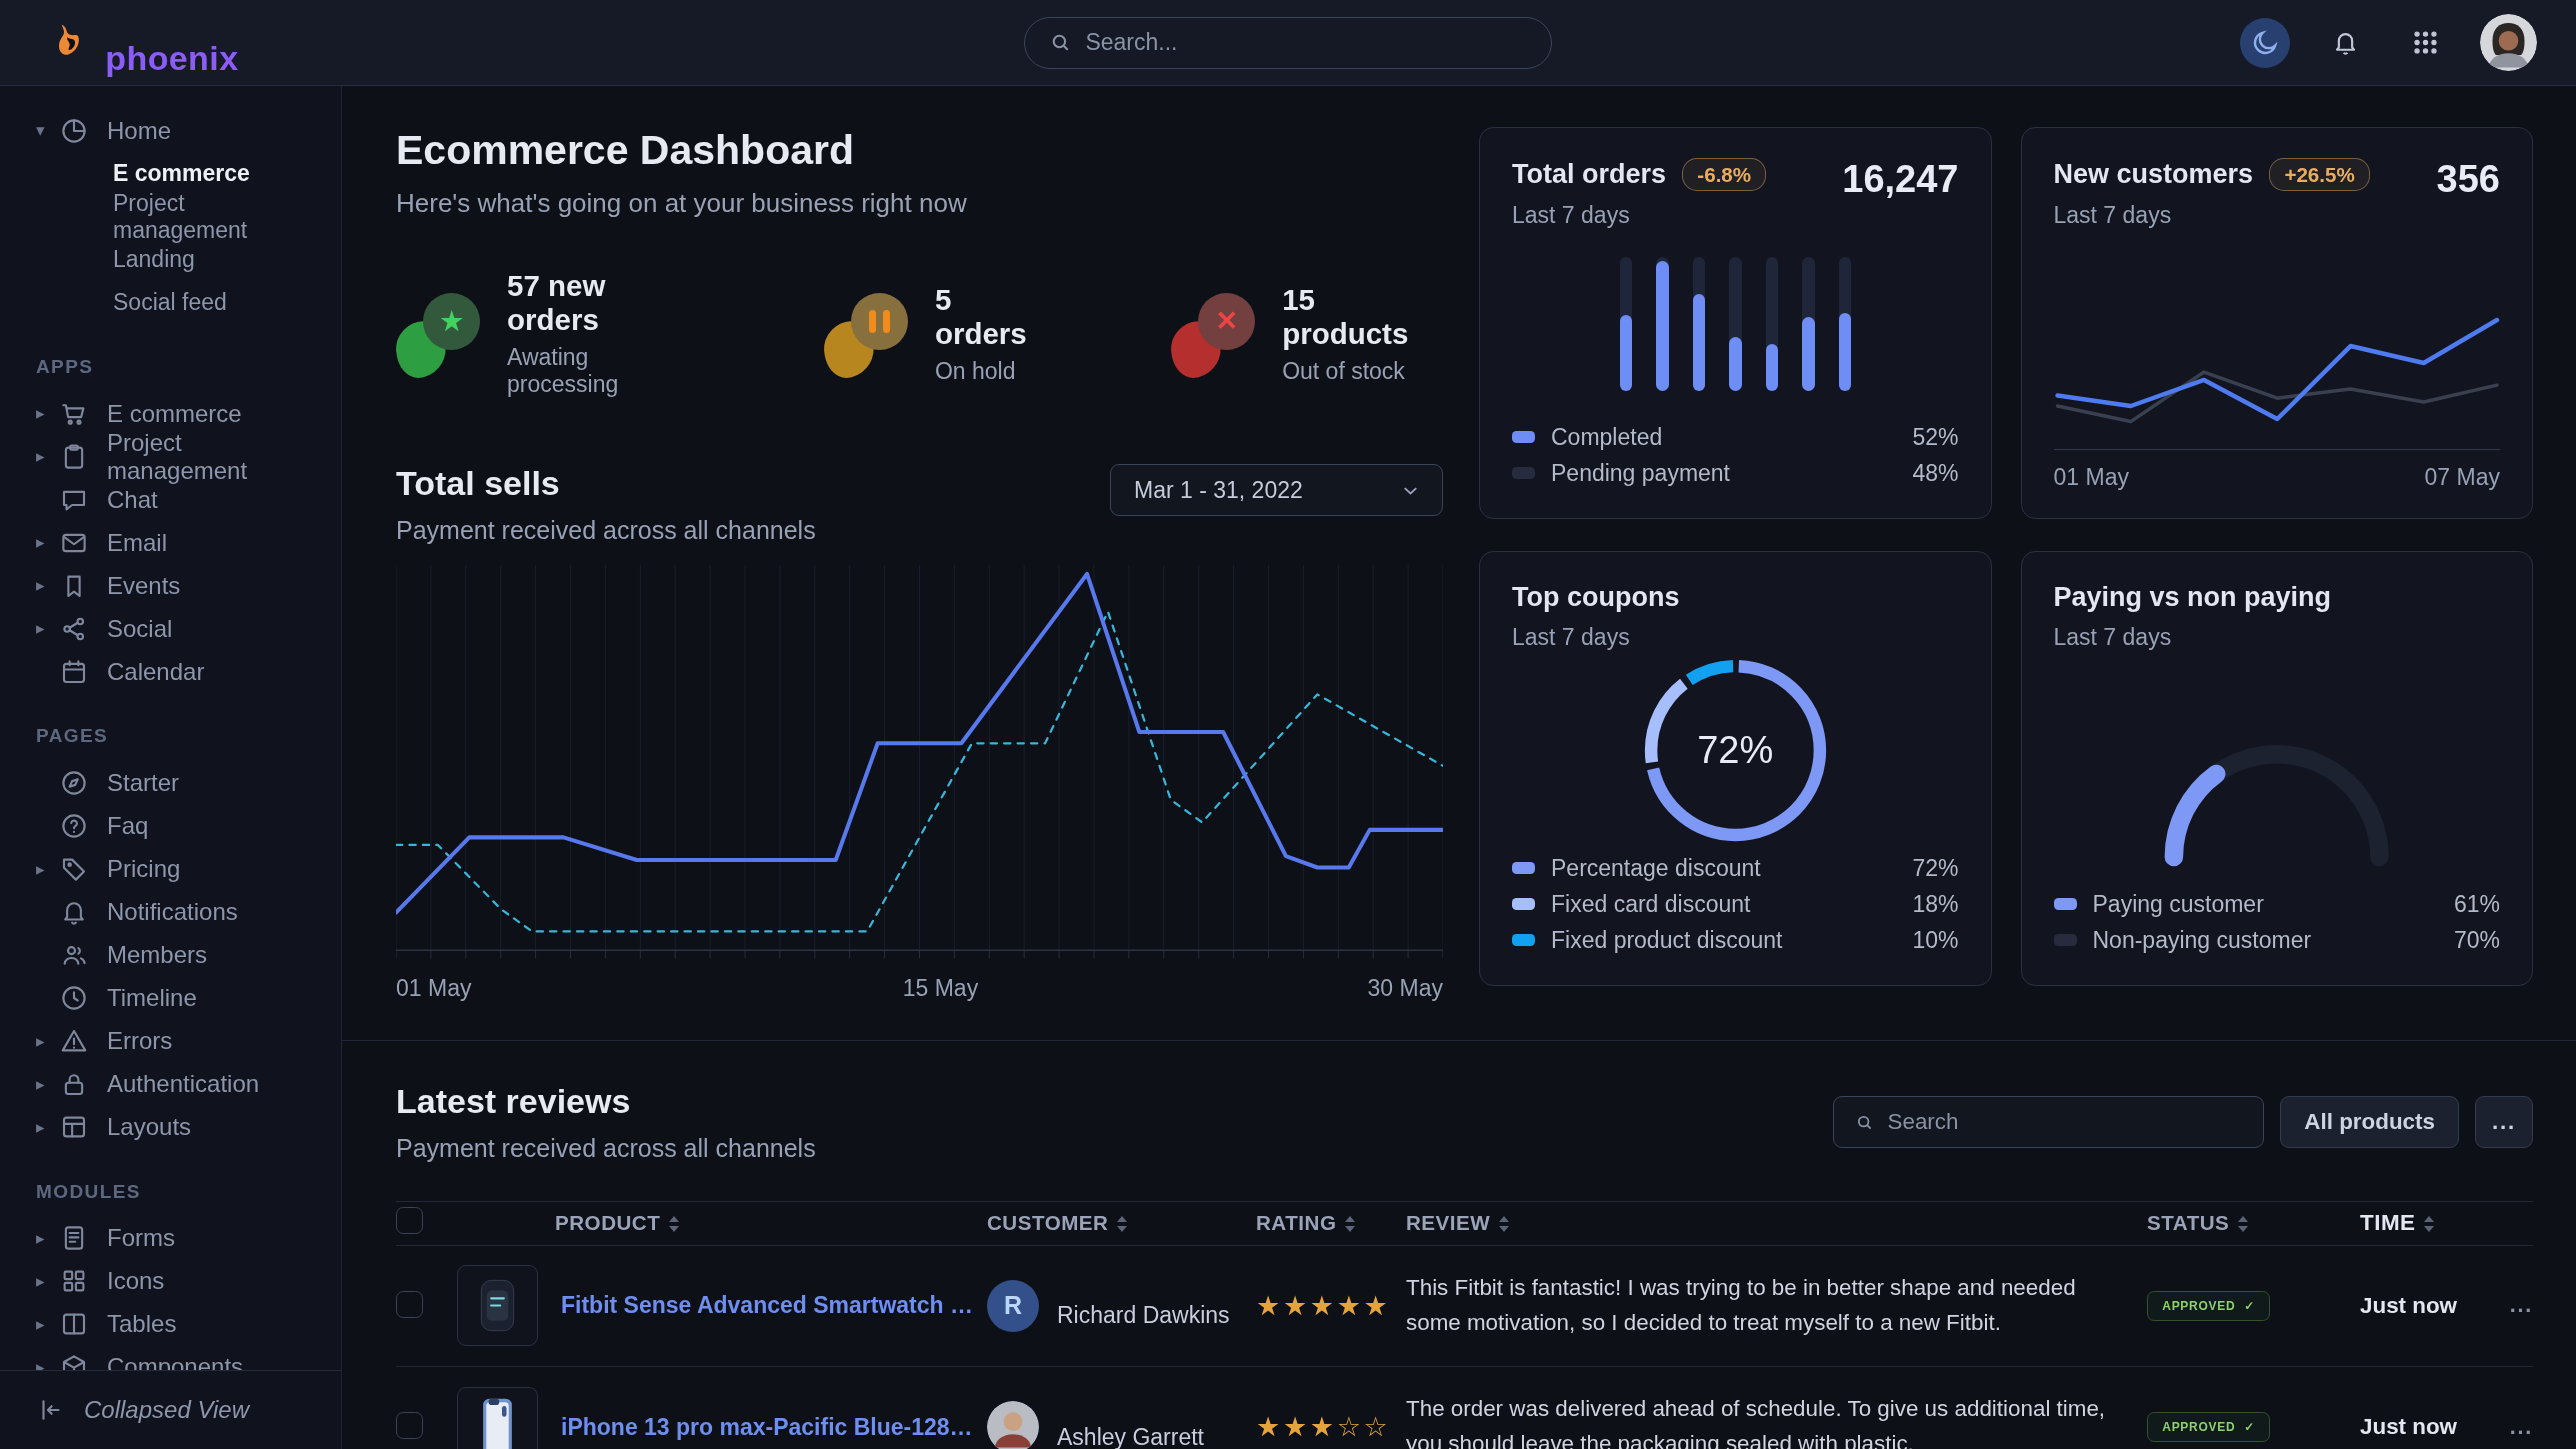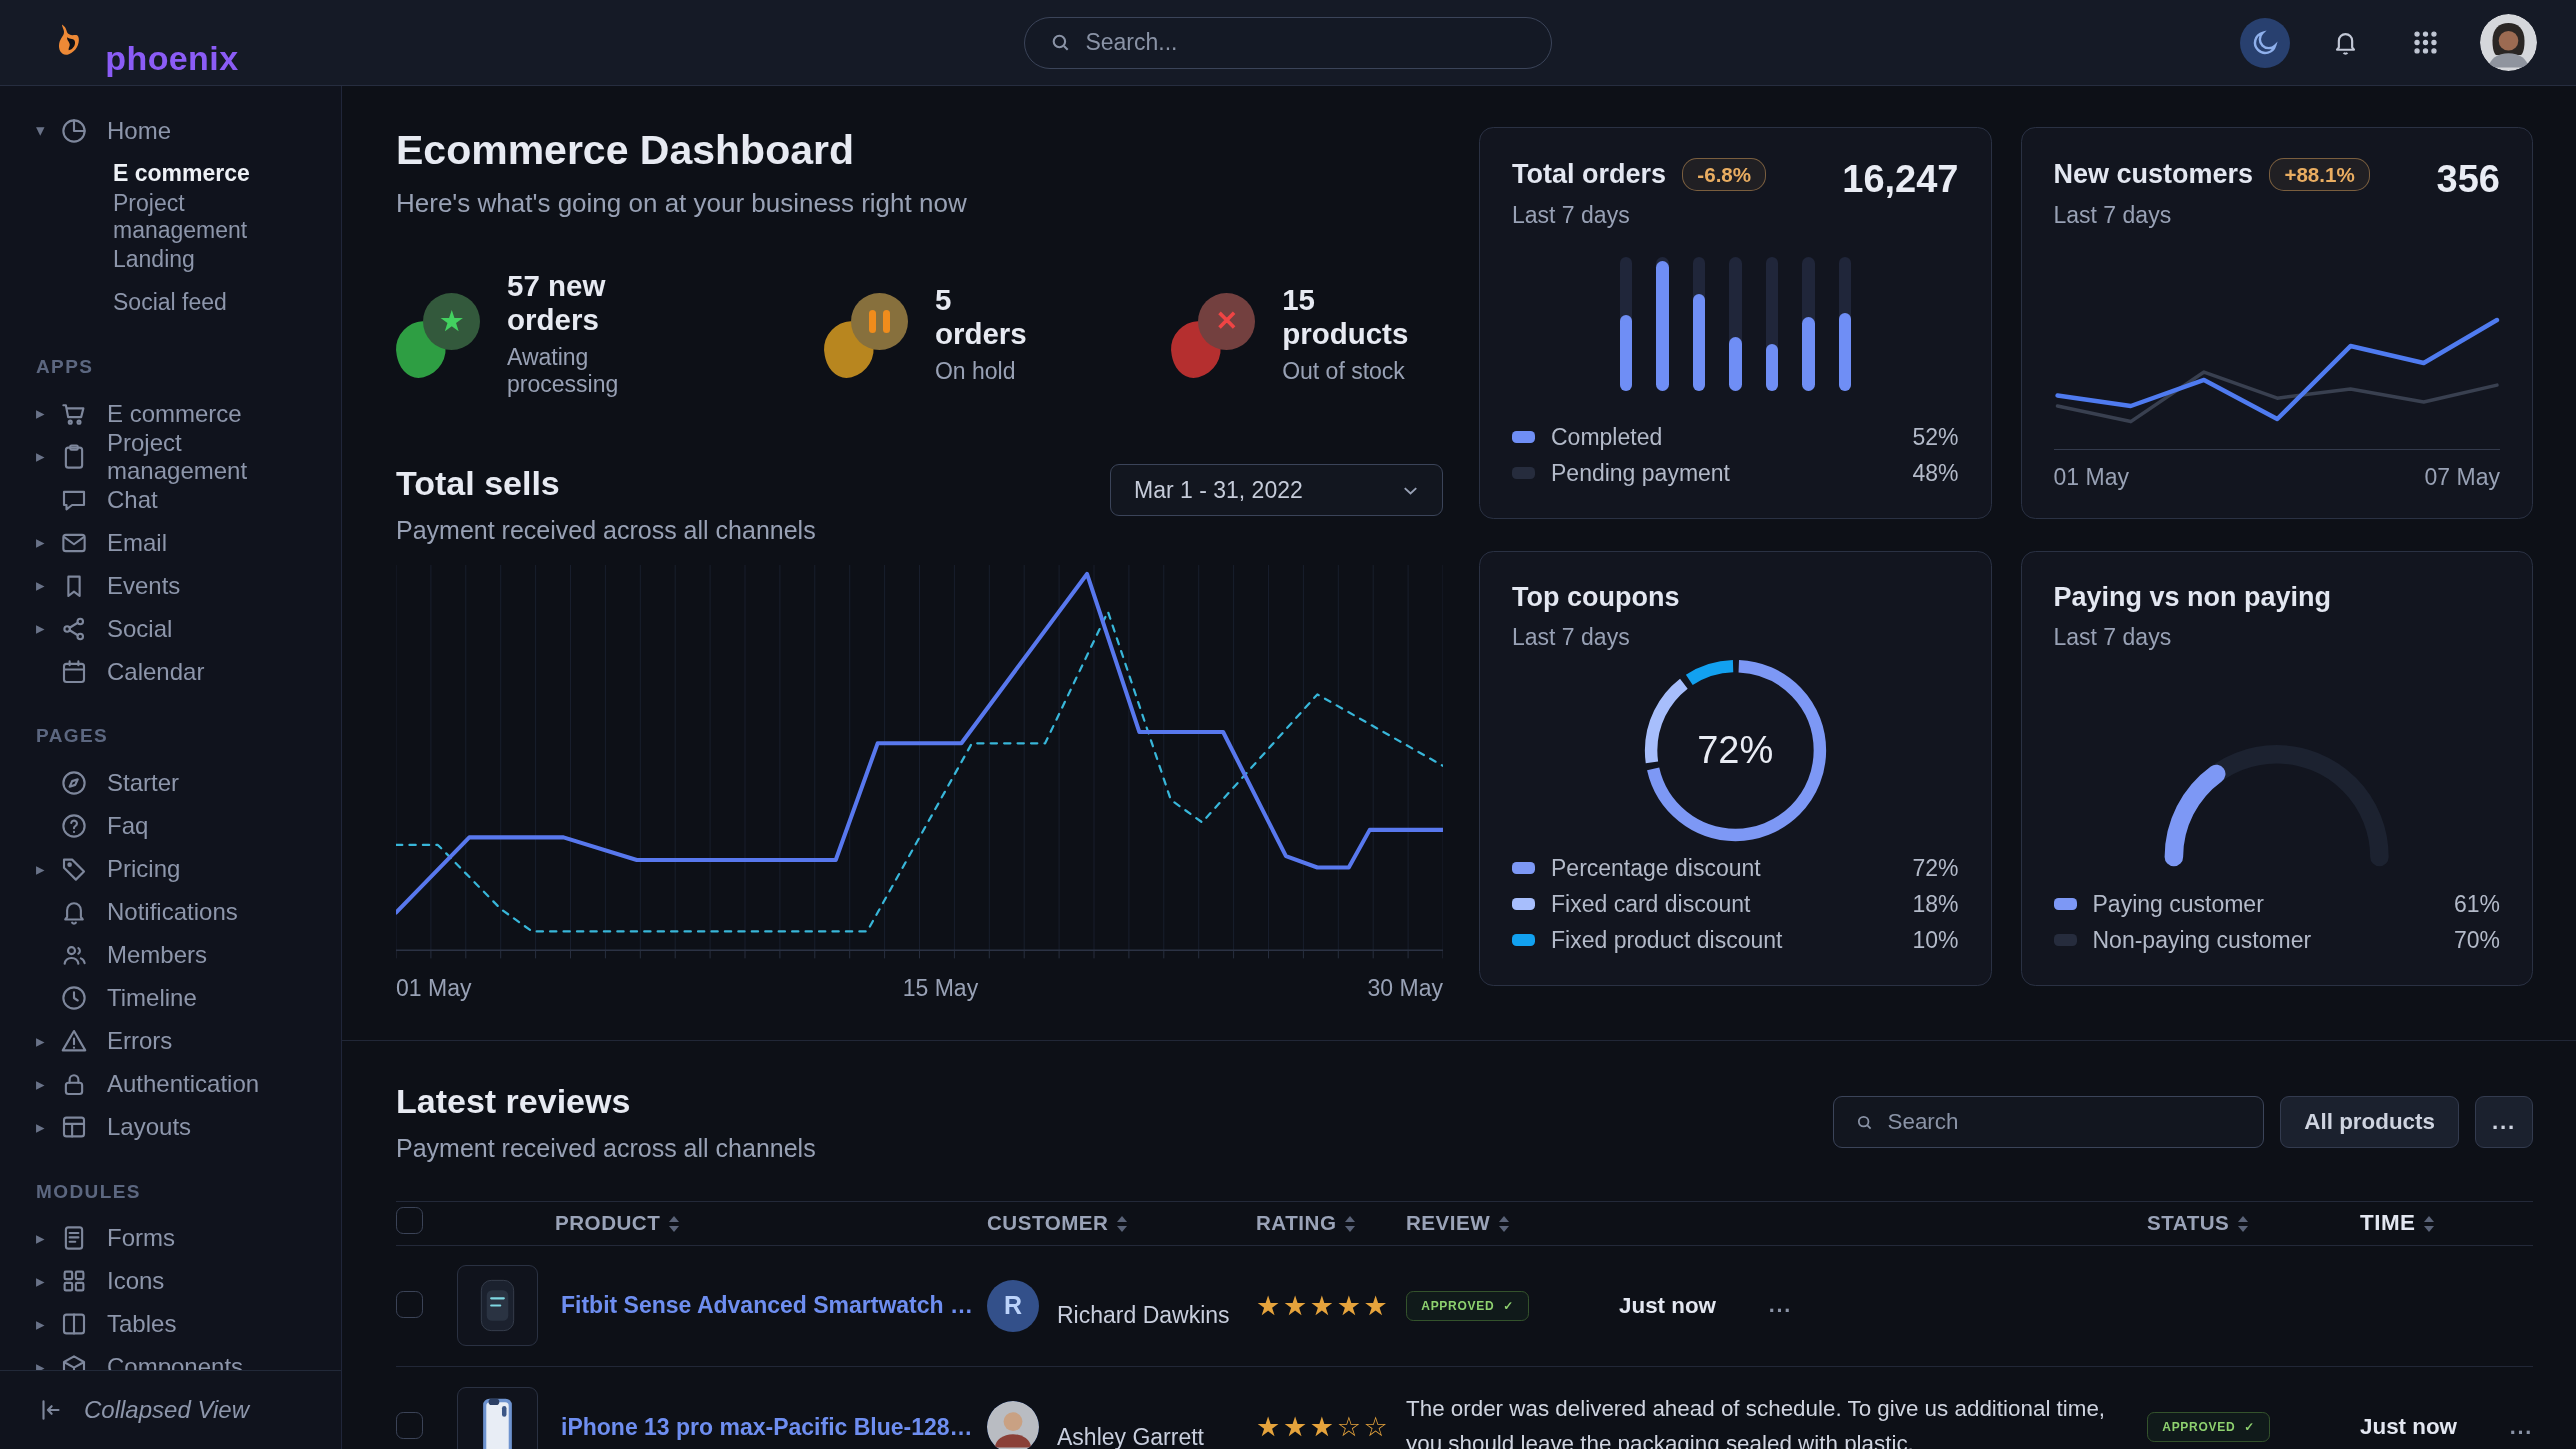--- a/index.html
+++ b/index.html
@@ -619,21 +619,21 @@
                 <span class="legend-val">48%</span>
               </div>
             </div>
           </div>
 
           <div class="card">
             <div class="card-head">
               <div>
                 <div class="card-title-wrap">
                   <span class="card-title">New customers</span>
-                  <span class="badge-soft">+88.1%</span>
+                  <span class="badge-soft">+26.5%</span>
                 </div>
                 <div class="card-sub">Last 7 days</div>
               </div>
               <span class="card-value">356</span>
             </div>
             <div class="cust-chart">
               <svg id="cust-svg" viewBox="0 0 505 158" preserveAspectRatio="none">
                   <polyline points="4,119.88000000000001 86.83333333333333,137.4 169.66666666666666,81.92 252.5,111.11999999999999 335.3333333333333,100.9 418.1666666666667,115.5 501,96.52" fill="none" stroke="#394050" stroke-width="4" stroke-linejoin="round" stroke-linecap="round"></polyline>
                   <polyline points="4,108.19999999999999 86.83333333333333,119.88000000000001 169.66666666666666,90.67999999999999 252.5,134.48 335.3333333333333,52.72 418.1666666666667,71.7 501,23.52" fill="none" stroke="#4f7bf0" stroke-width="5" stroke-linejoin="round" stroke-linecap="round"></polyline>
                 </svg>
@@ -762,20 +762,23 @@
                       <path d="M37 36h14M37 44h10" stroke="#7fd7e2" stroke-width="2.5" stroke-linecap="round"></path>
                     </svg>
                   </div>
                   <span class="p-link">Fitbit Sense Advanced Smartwatch with Tools fo...</span>
                 </div>
                 <div class="c-customer">
                   <div class="cust-avatar">R</div>
                   <span class="cust-name">Richard Dawkins</span>
                 </div>
                 <div class="c-rating"><span class="stars">★★★★★</span></div>
+                <div class="c-review">
+                  <div class="rev-text">This Fitbit is fantastic! I was trying to be in better shape and needed some motivation, so I decided to treat myself to a new Fitbit.</div>
+                </div>
                 <div class="c-status"><span class="badge-approved">
                     <span>APPROVED</span>
                     <span>✓</span>
                   </span></div>
                 <div class="c-time">Just now</div>
                 <div class="c-more">...</div>
               </div>
               <div class="row">
                 <div class="c-check"><span class="cbx"></span></div>
                 <div class="c-product">

